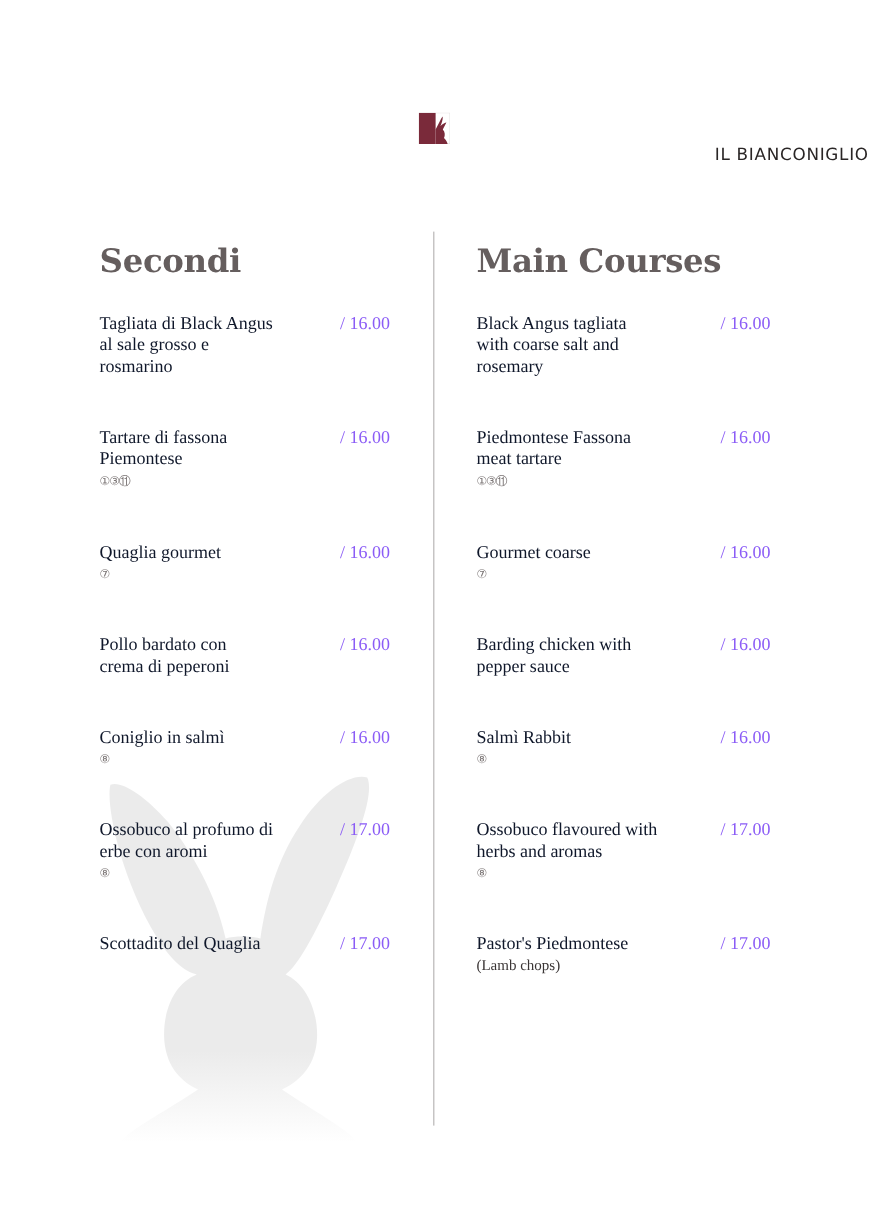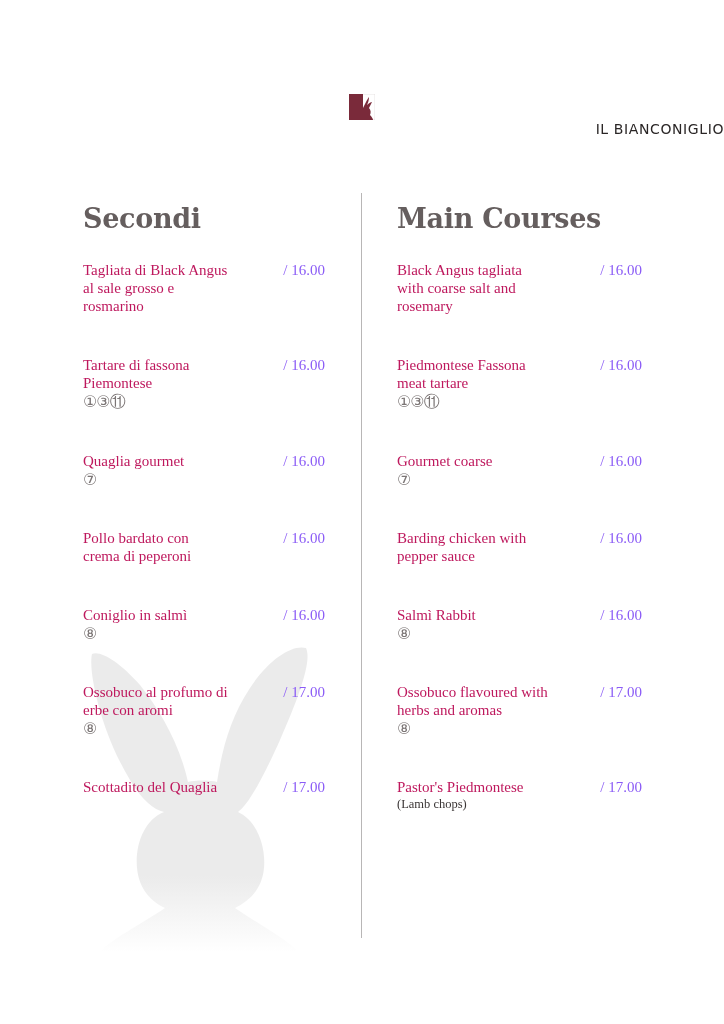--- a/index.html
+++ b/index.html
@@ -10,25 +10,25 @@
                  font-family: "DejaVu Sans", "Liberation Sans", sans-serif; font-size: 14px;
                  letter-spacing: 0.6px; color: #2a2626; }
     .divider { position: absolute; left: 361px; top: 193px; width: 1px; height: 745px; background: #b8b6b6; }
     .bunny { position: absolute; left: 80px; top: 640px; width: 240px; height: 320px; }
     .col { position: absolute; top: 200px; width: 250px; }
     .col-left { left: 83px; }
     .col-right { left: 397px; }
     .col-title { font-size: 27px; font-weight: bold; color: #655e5e; margin: 0; line-height: 38px;
                  font-family: "DejaVu Serif", "Liberation Serif", serif; letter-spacing: -0.3px; }
     .item { position: absolute; left: 0; width: 245px; }
-    .item-name { font-size: 13.5px; line-height: 18px; color: #be185d; width: 180px;
+    .item-name { font-size: 13.5px; line-height: 18px; color: #0f172a; width: 180px;
                  font-family: "Liberation Serif", "DejaVu Serif", serif; font-size: 15px; }
     .item-sub { font-size: 12.5px; line-height: 16px; color: #3a3535;
                 font-family: "Liberation Serif", "DejaVu Serif", serif; }
-    .item-allergens { font-size: 16px; line-height: 18px; color: #7b7575; margin-top: 1px;
+    .item-allergens { font-size: 10px; line-height: 18px; color: #7b7575; margin-top: 1px;
                       font-family: "DejaVu Sans", sans-serif; letter-spacing: -1px; }
     .item-price { position: absolute; top: 0; right: 3px; font-size: 15px; line-height: 18px; color: #8b5cf6;
                   font-family: Liberation Serif, serif; }
     .col-right .item-price { right: 0; }
   </style>
 </head>
 <body>
 
 <svg class="logo-mark" viewBox="0 0 26 26">
   <rect x="0" y="0" width="26" height="26" fill="#ffffff" stroke="#d9d4d4" stroke-width="0.6"></rect>

